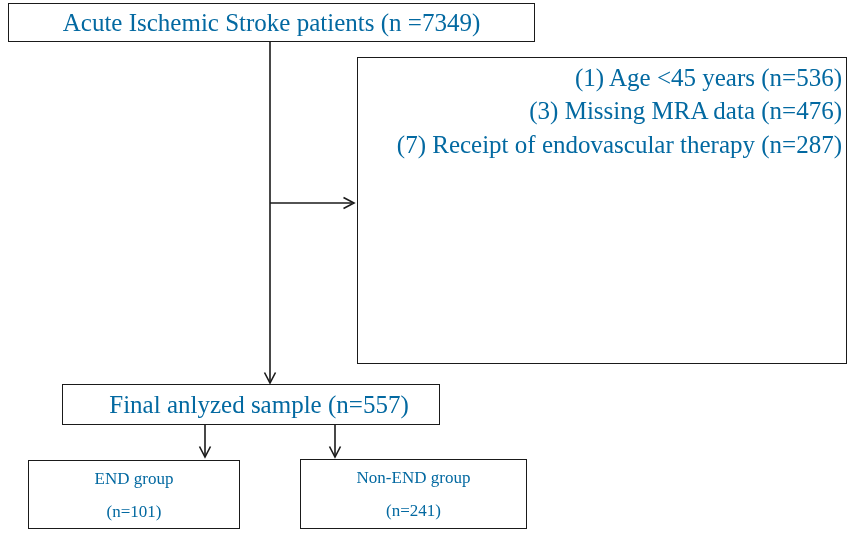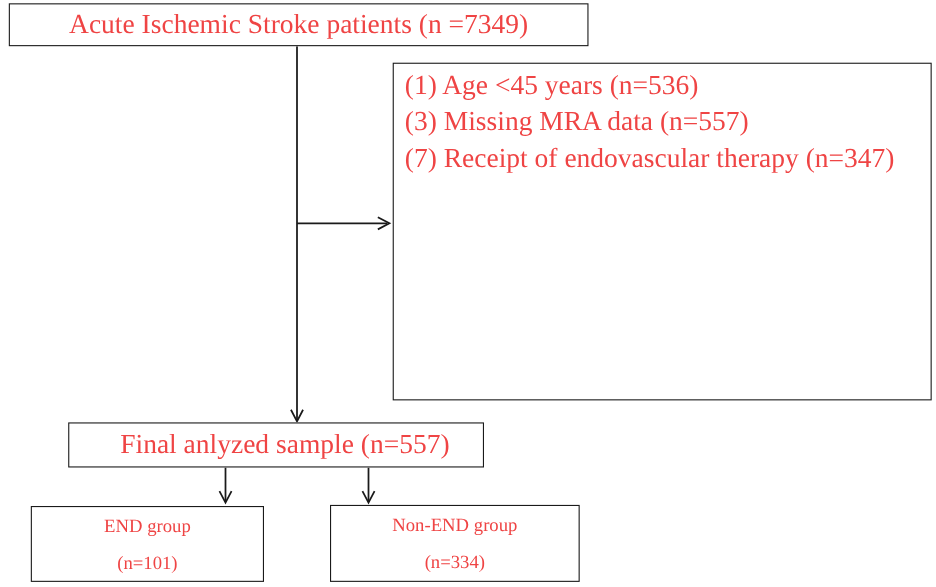--- a/index.html
+++ b/index.html
@@ -6,21 +6,21 @@
     margin: 0;
     padding: 0;
     background: #ffffff;
   }
   .canvas {
     position: relative;
     width: 851px;
     height: 534px;
     background: #ffffff;
     font-family: "Liberation Serif", "DejaVu Serif", serif;
-    color: #ef4444;
+    color: #0369a1;
     overflow: hidden;
   }
   .box {
     position: absolute;
     box-sizing: border-box;
     border: 1.5px solid #1a1a1a;
     background: #ffffff;
   }
   .center {
     display: flex;
@@ -30,20 +30,21 @@
   }
   .top-box {
     left: 8px; top: 3px; width: 527px; height: 39px;
     font-size: 25px;
   }
   .exclusion-box {
     left: 357px; top: 57px; width: 490px; height: 307px;
     padding: 3px 4px 0 10px;
     font-size: 25px;
     line-height: 33.4px;
+    text-align: right;
   }
   .excl-item {
     white-space: pre;
   }
   .final-box {
     left: 62px; top: 384px; width: 378px; height: 41px;
     font-size: 25px;
     padding-left: 16px;
   }
   .group-box {
@@ -80,25 +81,25 @@
     <polyline points="199.5,446.5 205,457 210.5,446.5" fill="none" stroke="#1a1a1a" stroke-width="1.6"></polyline>
 
     <line x1="335" y1="425" x2="335" y2="456" stroke="#1a1a1a" stroke-width="1.6"></line>
     <polyline points="329.5,446.5 335,457 340.5,446.5" fill="none" stroke="#1a1a1a" stroke-width="1.6"></polyline>
   </svg>
 
   <div class="box top-box center">Acute Ischemic Stroke patients (n =7349)</div>
 
   <div class="box exclusion-box">
     <div class="excl-item">(1) Age &lt;45 years (n=536)</div>
-    <div class="excl-item">(3) Missing MRA data (n=557)</div>
-    <div class="excl-item">(7) Receipt of endovascular therapy (n=347)</div>
+    <div class="excl-item">(3) Missing MRA data (n=476)</div>
+    <div class="excl-item">(7) Receipt of endovascular therapy (n=287)</div>
   </div>
 
   <div class="box final-box center">Final anlyzed sample (n=557)</div>
 
   <div class="box group-box end-box center">END group
 (n=101)</div>
 
   <div class="box group-box nonend-box center">Non-END group
-(n=334)</div>
+(n=241)</div>
 
 </div>
 
 </body></html>

